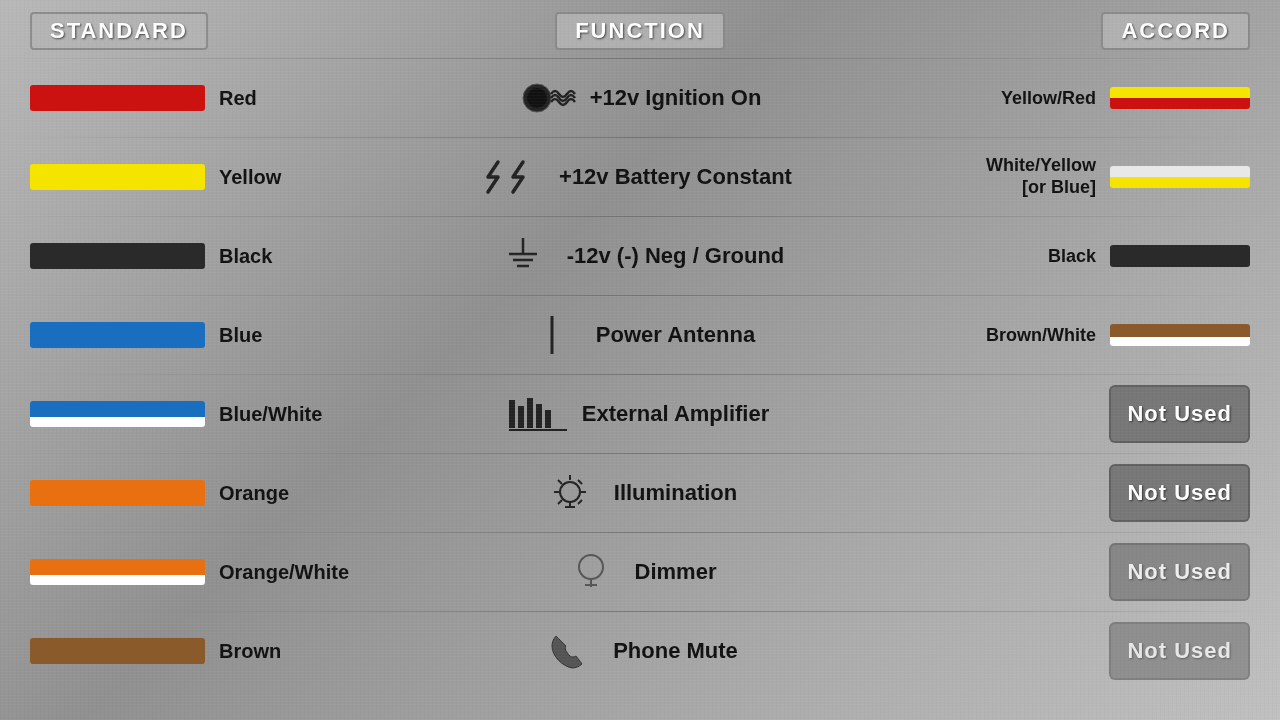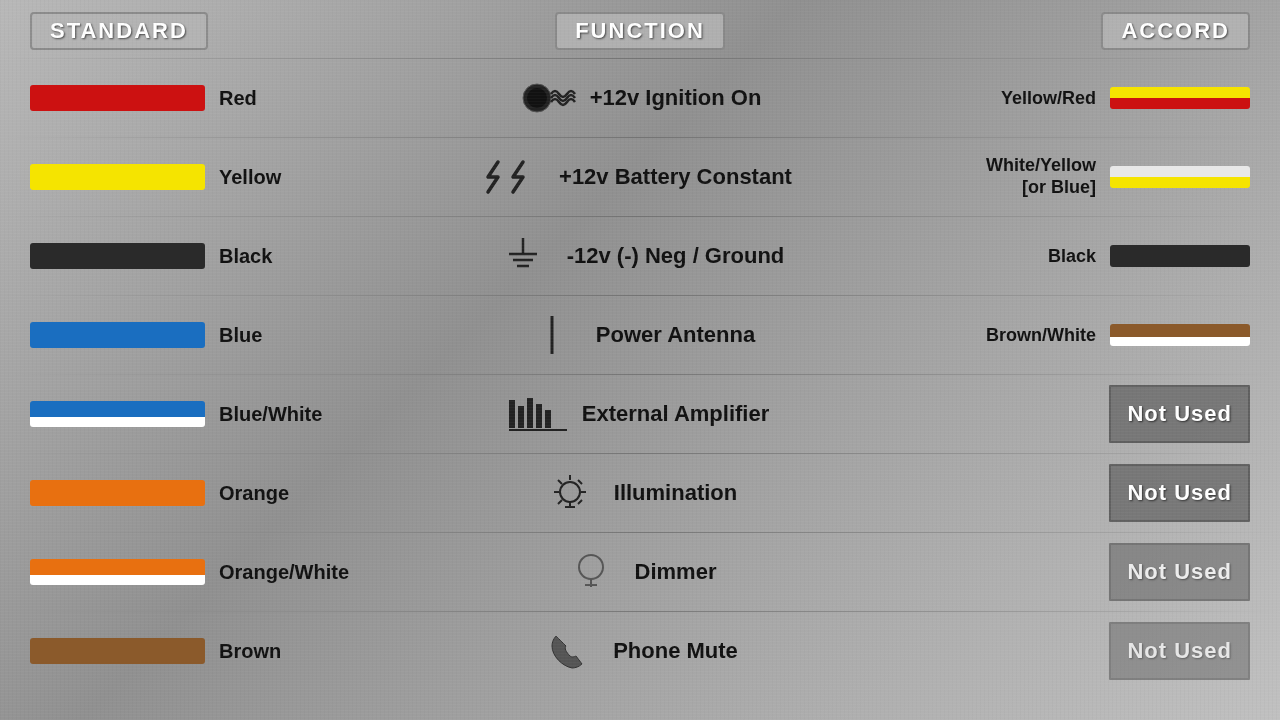--- a/index.html
+++ b/index.html
@@ -151,21 +151,21 @@
     .function-label {
       font-size: 22px;
       font-weight: 700;
       color: #111;
       white-space: nowrap;
     }
 
     .not-used-badge {
       background: rgba(100,100,100,0.75);
       border: 2px solid rgba(80,80,80,0.6);
-      border-radius: 1px;
+      border-radius: 6px;
       padding: 14px 16px;
       font-size: 22px;
       font-weight: 900;
       color: #fff;
       text-shadow: 1px 1px 2px rgba(0,0,0,0.6);
       letter-spacing: 1px;
     }
 
     
     .wire-red { background: #cc1111; }

